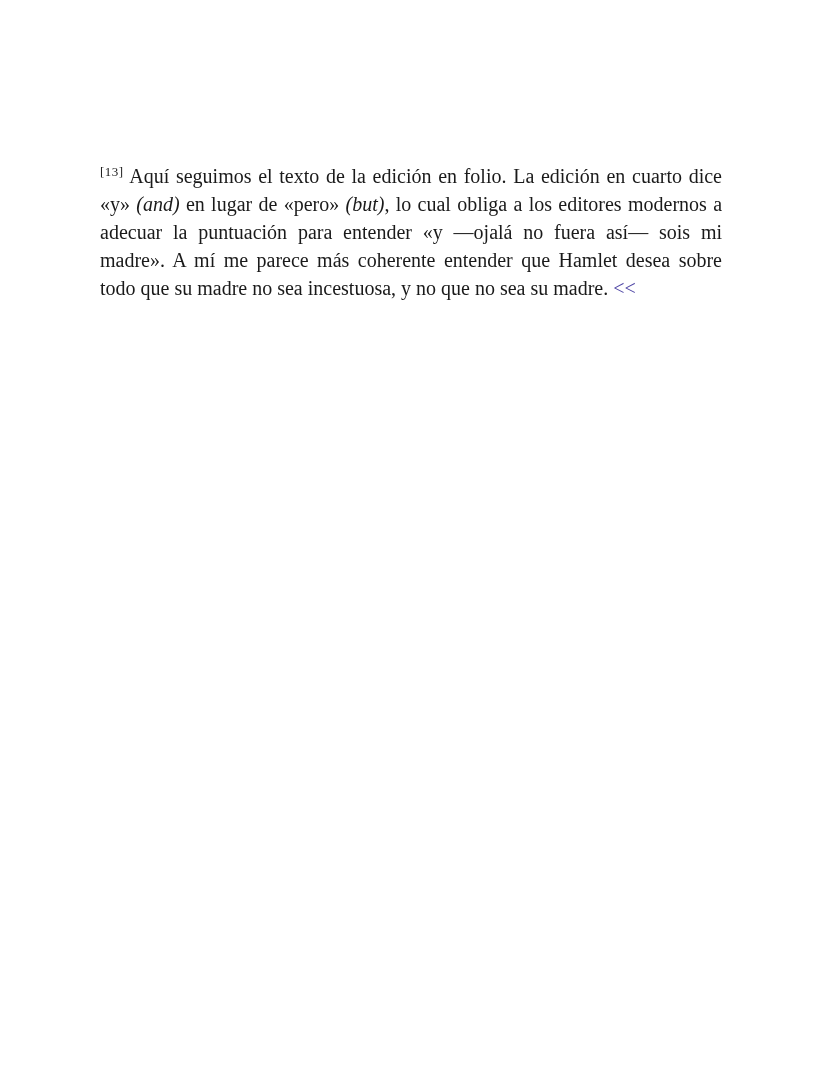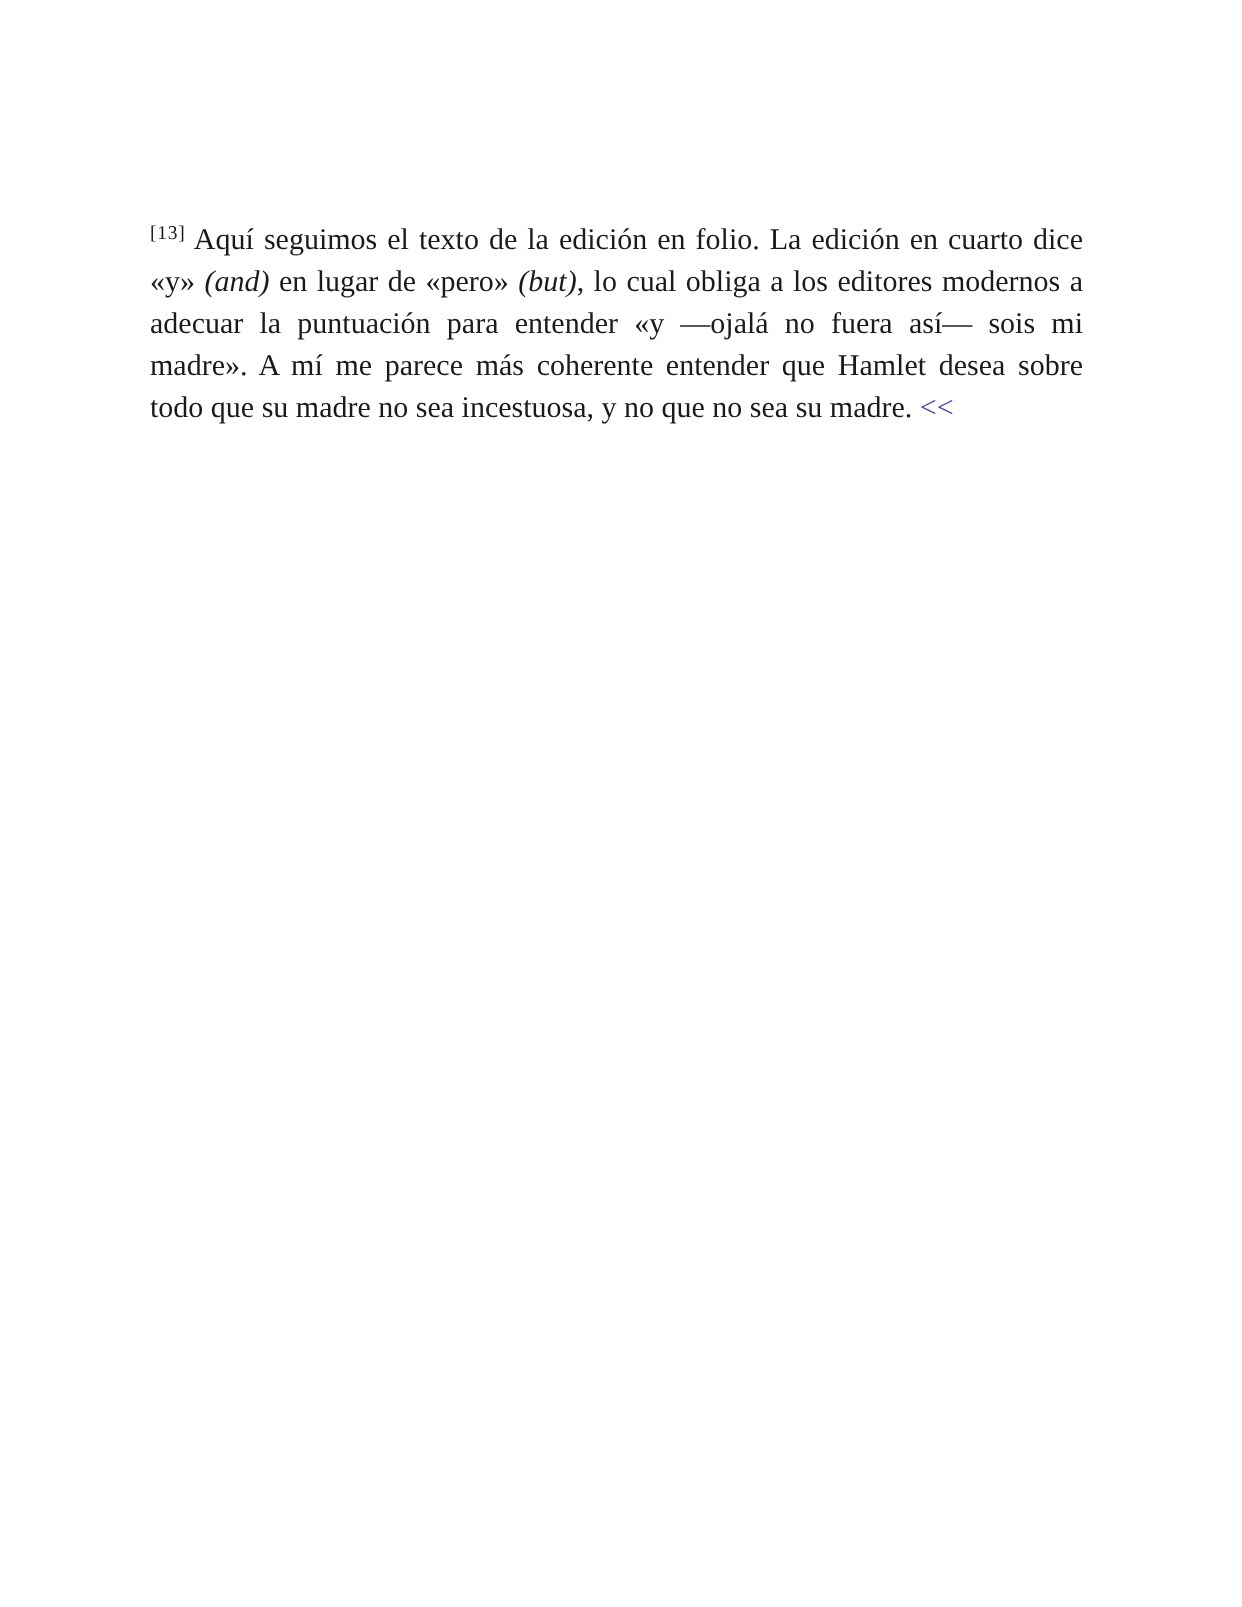--- a/index.html
+++ b/index.html
@@ -11,21 +11,21 @@
     position: relative;
     width: 828px;
     height: 1071px;
     background: #ffffff;
     overflow: hidden;
     font-family: "Liberation Serif", "DejaVu Serif", serif;
   }
   .footnote {
     position: absolute;
     left: 100px;
-    top: 146px;
+    top: 162px;
     width: 622px;
     font-size: 20px;
     line-height: 28px;
     color: #1a1a1a;
     text-align: justify;
     margin: 0;
   }
   .footnote sup {
     font-size: 13px;
     line-height: 0;

